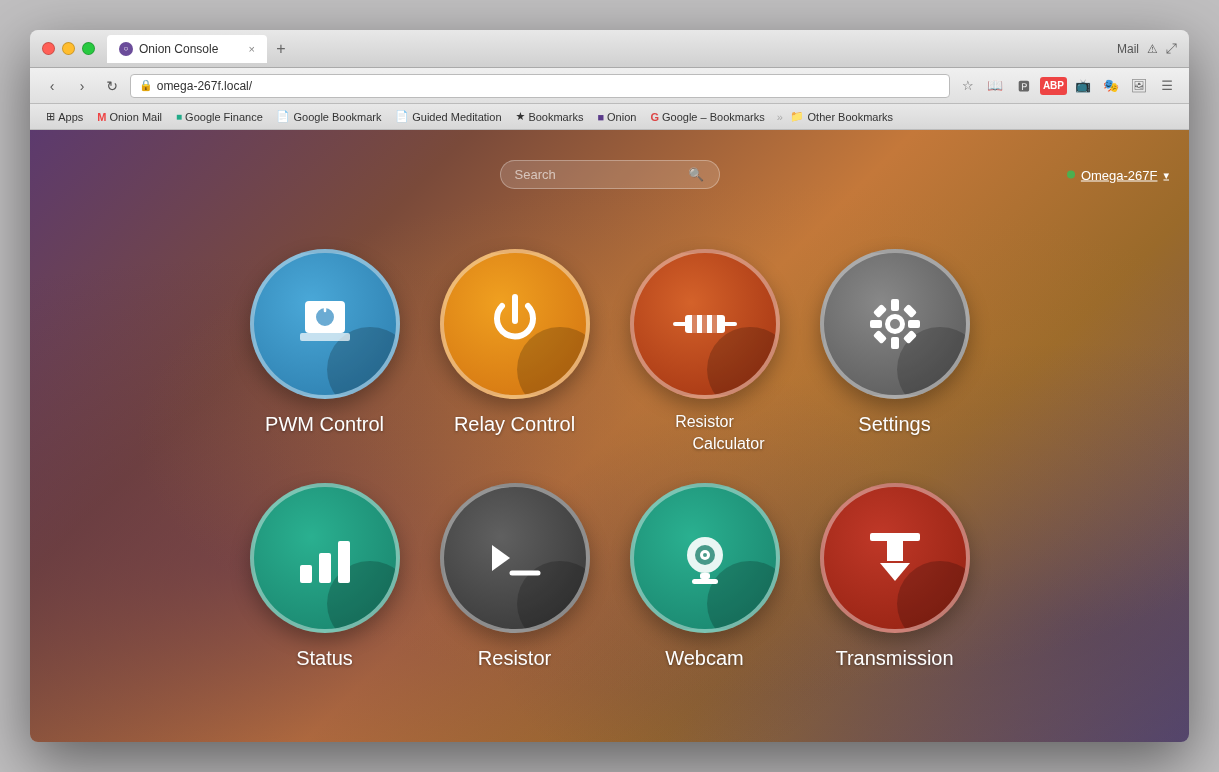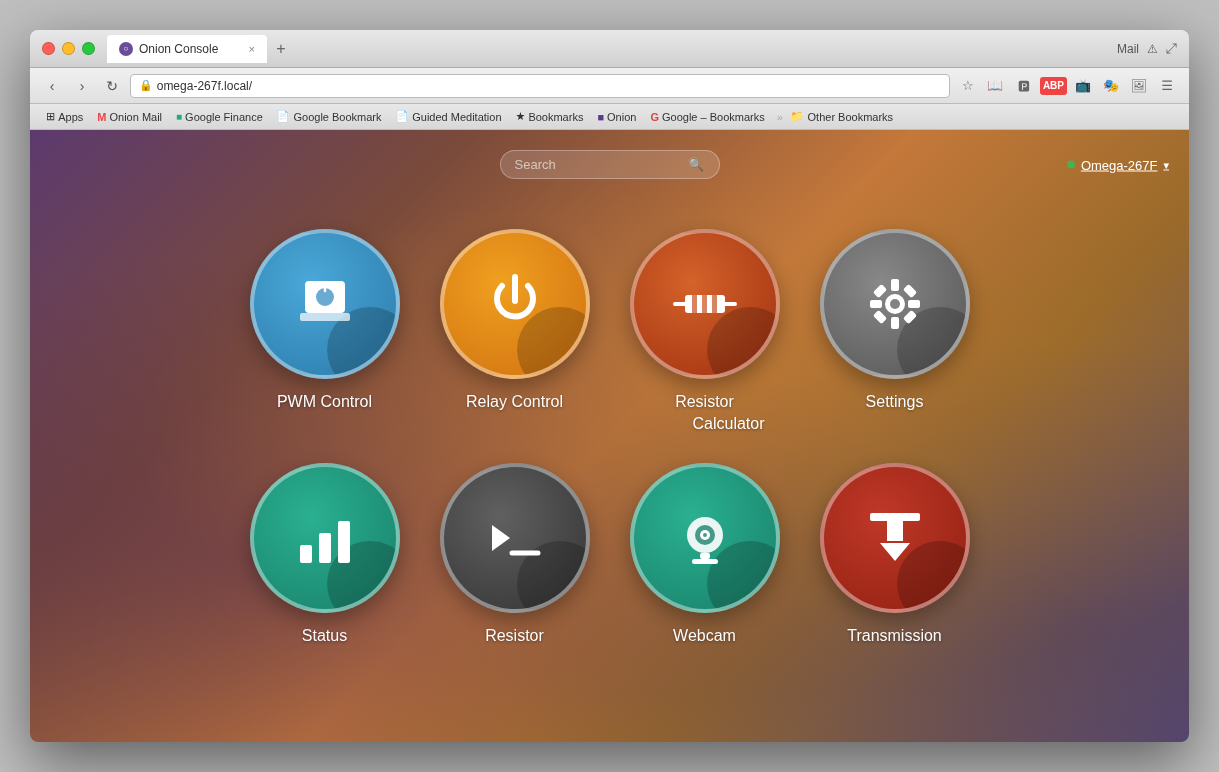--- a/index.html
+++ b/index.html
@@ -218,21 +218,21 @@
                   radial-gradient(ellipse at 20% 70%, rgba(80,40,80,0.5) 0%, transparent 50%),
                   radial-gradient(ellipse at 90% 80%, rgba(60,50,100,0.4) 0%, transparent 40%);
       pointer-events: none;
     }
 
     .top-bar {
       width: 100%;
       display: flex;
       align-items: center;
       justify-content: center;
-      padding: 20px 20px;
+      padding: 30px 20px;
       position: relative;
       z-index: 2;
     }
 
     .search-box {
       display: flex;
       align-items: center;
       background: rgba(255,255,255,0.15);
       border: 1px solid rgba(255,255,255,0.3);
       border-radius: 20px;
@@ -324,21 +324,21 @@
 
     .app-circle .icon-svg {
       position: relative;
       z-index: 2;
       width: 70px;
       height: 70px;
     }
 
     .app-label {
       color: white;
-      font-size: 16px;
+      font-size: 20px;
       font-weight: 400;
       text-align: center;
       text-shadow: 0 1px 3px rgba(0,0,0,0.4);
     }
 
     
     .app-pwm { background: radial-gradient(circle at 40% 35%, #4aa8d8, #2a7aaa); }
     .app-relay { background: radial-gradient(circle at 40% 35%, #f0a020, #d07010); }
     .app-resistor { background: radial-gradient(circle at 40% 35%, #d4622a, #a03010); }
     .app-settings { background: radial-gradient(circle at 40% 35%, #888, #555); }

